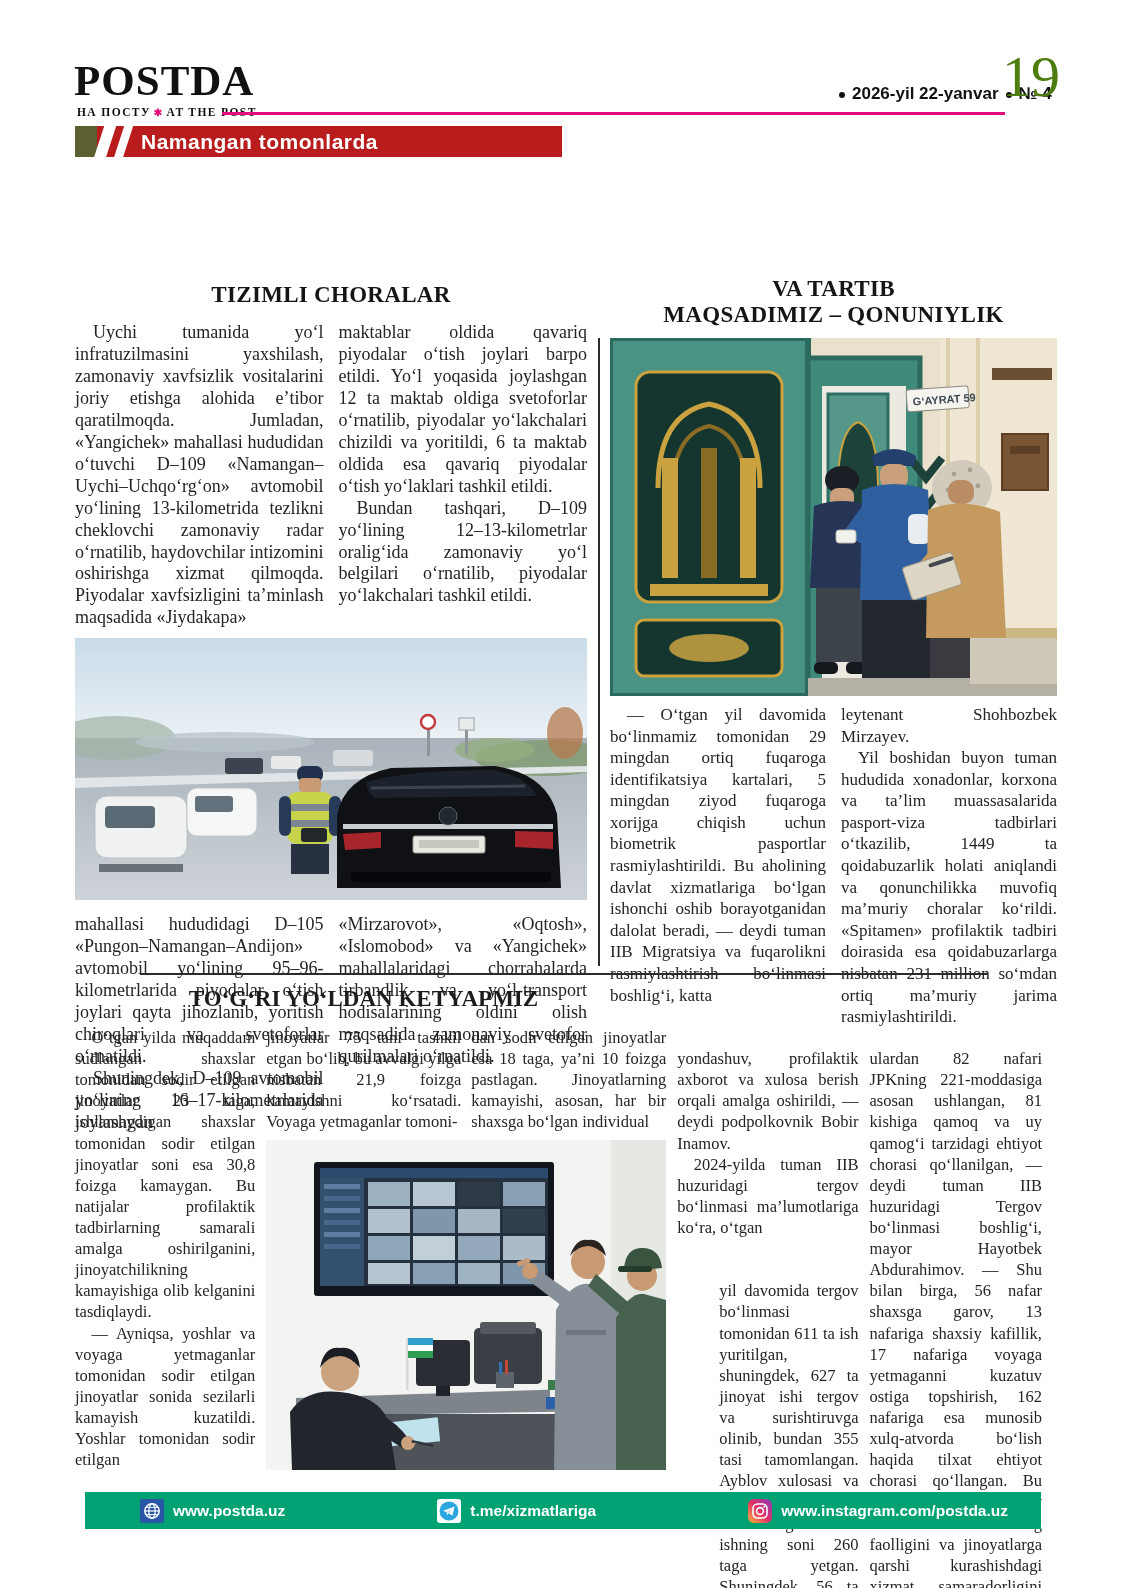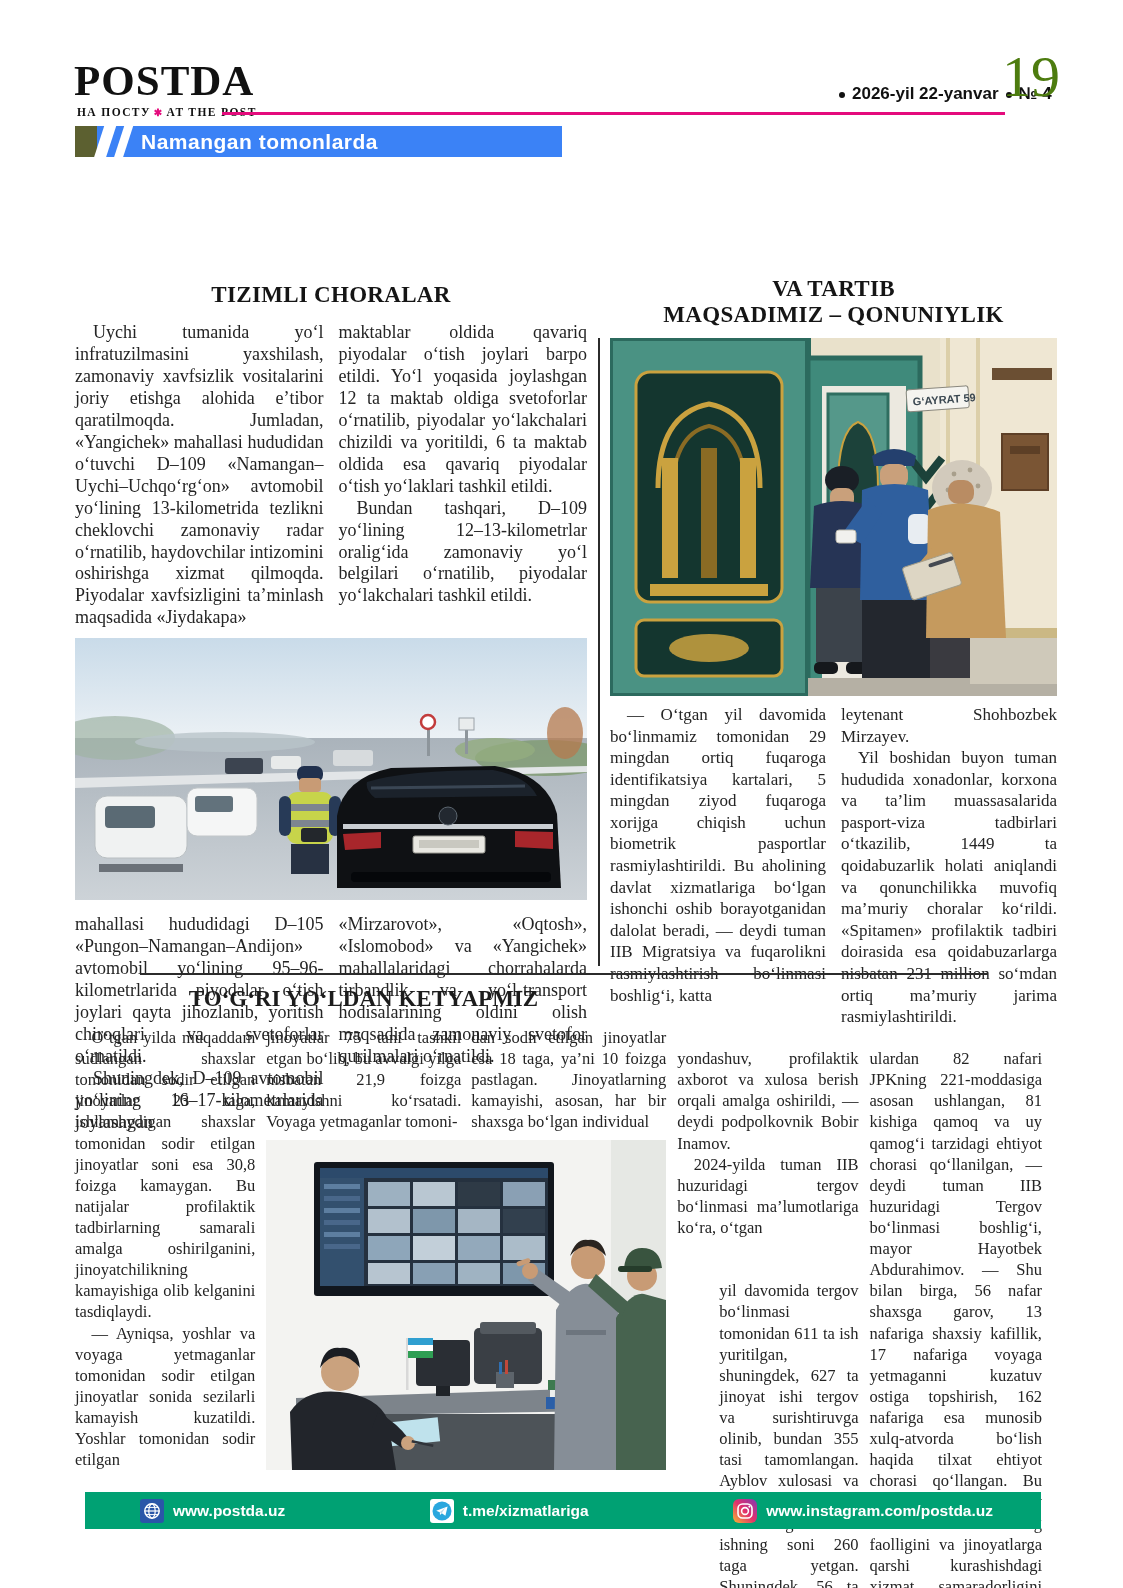--- a/index.html
+++ b/index.html
@@ -14,21 +14,21 @@
   .m-sub .star{color:#e40b7c;font-size:10px;padding:0 3px;}
   .m-line{position:absolute;left:222px;top:112px;width:783px;height:2.5px;background:#e40b7c;}
   .m-date{position:absolute;left:832px;top:84px;font-family:"Liberation Sans",sans-serif;
           font-weight:bold;font-size:17px;color:#111;white-space:nowrap;}
   .dot{display:inline-block;width:6px;height:6px;border-radius:50%;background:#111;
        margin:0 7px 1px 7px;}
   .m-page{position:absolute;left:1002px;top:48px;font-size:58px;color:#4d7c0f;
           font-weight:normal;line-height:1;}
 
   
-  .banner{position:absolute;left:75px;top:126px;width:487px;height:31px;background:#3b82f6;overflow:hidden;}
+  .banner{position:absolute;left:75px;top:126px;width:487px;height:31px;background:#b91c1c;overflow:hidden;}
   .banner .sb-dark{position:absolute;left:0;top:0;width:22px;height:31px;background:#5c6030;}
   .banner .sb-s1{position:absolute;left:24px;top:-4px;width:12px;height:40px;background:#fff;transform:skewX(-18deg);}
   .banner .sb-s2{position:absolute;left:44px;top:-4px;width:9px;height:40px;background:#fff;transform:skewX(-18deg);}
   .banner .label{position:absolute;left:66px;top:0;line-height:31px;color:#fff;
                  font-family:"Liberation Sans",sans-serif;font-weight:bold;font-size:21px;letter-spacing:0.5px;}
 
   
   .headline{position:absolute;left:75px;top:158px;width:965px;text-align:center;color:#16894b;}
   .headline .h1{font-size:54px;font-weight:bold;letter-spacing:5px;word-spacing:30px;line-height:1.02;}
   .headline .h2{font-size:54px;font-weight:bold;letter-spacing:5px;line-height:1.02;margin-top:4px;}
@@ -60,21 +60,21 @@
   .ab-midcols{display:flex;gap:10px;}
   .ab-midcols .jcol{font-size:16.5px;line-height:1.28;}
   .photo3{width:400px;height:330px;margin-top:7px;}
   .ab-c4{width:185px;}
   .wrap-spacer{float:left;width:42px;height:335px;}
   .ab-c5{width:176px;}
 
   
   .footer{position:absolute;left:85px;top:1492px;width:956px;height:37px;background:#00a173;
           display:flex;align-items:center;justify-content:space-between;
-          padding:0 48px 0 55px;box-sizing:border-box;
+          padding:0 33px 0 55px;box-sizing:border-box;
           font-family:"Liberation Sans",sans-serif;font-weight:bold;font-size:15.5px;color:#fff;}
   .f-item{display:flex;align-items:center;gap:9px;cursor:pointer;}
   .f-icon{width:24px;height:24px;flex:0 0 auto;}
 
   svg{display:block;}
 </style>
 </head>
 <body>
 
 <div class="page">

